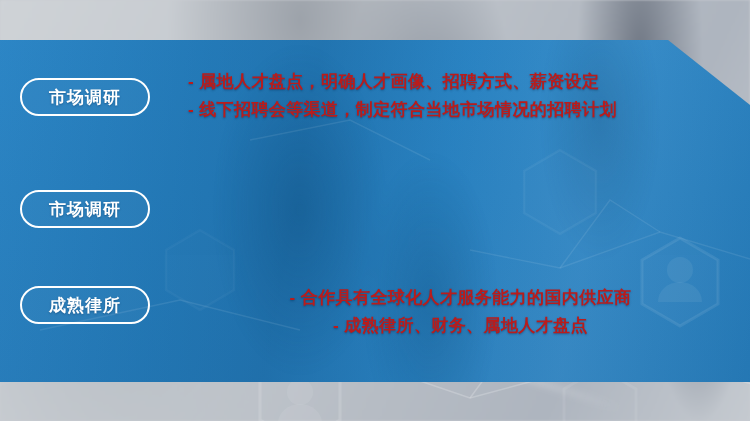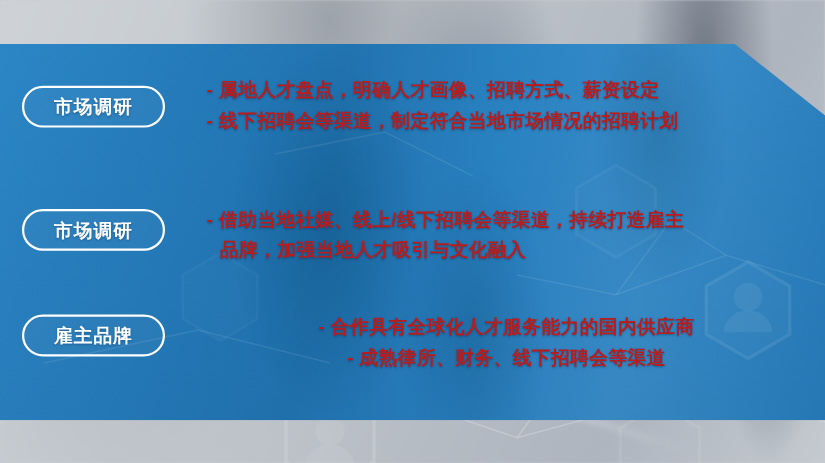--- a/index.html
+++ b/index.html
@@ -181,25 +181,21 @@
 
   <div class="content">
 
     <div class="pill pill-1">市场调研</div>
     <div class="para para-1">
       <div class="line">- 属地人才盘点，明确人才画像、招聘方式、薪资设定</div>
       <div class="line">- 线下招聘会等渠道，制定符合当地市场情况的招聘计划</div>
     </div>
 
     <div class="pill pill-2">市场调研</div>
-    <div class="para para-2">
-      <div class="line">- 借助当地社媒、线上/线下招聘会等渠道，持续打造雇主</div>
-      <div class="line indent">品牌，加强当地人才吸引与文化融入</div>
-    </div>
-
-    <div class="pill pill-3">雇主品牌</div>
+
+    <div class="pill pill-3">成熟律所</div>
     <div class="para para-3">
       <div class="line">- 合作具有全球化人才服务能力的国内供应商</div>
-      <div class="line">- 成熟律所、财务、线下招聘会等渠道</div>
+      <div class="line">- 成熟律所、财务、属地人才盘点</div>
     </div>
 
   </div>
 </div>
 
 </body></html>

